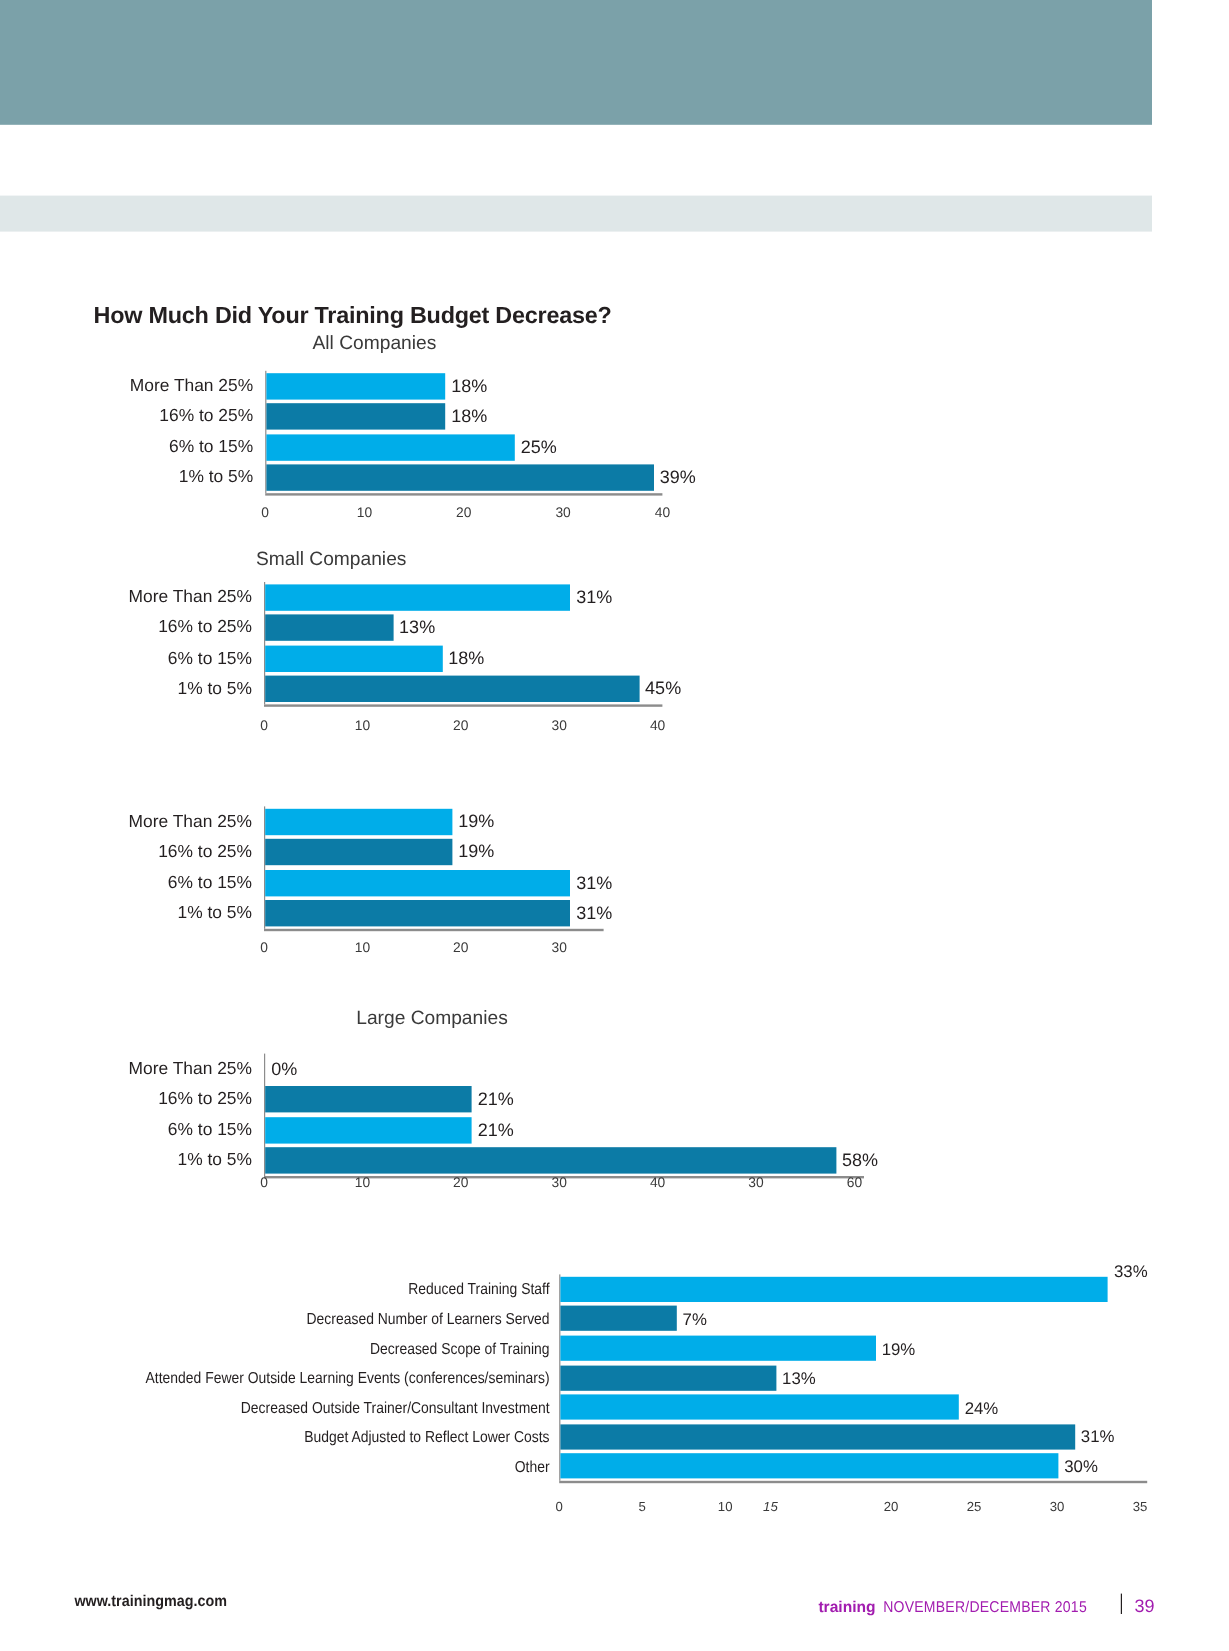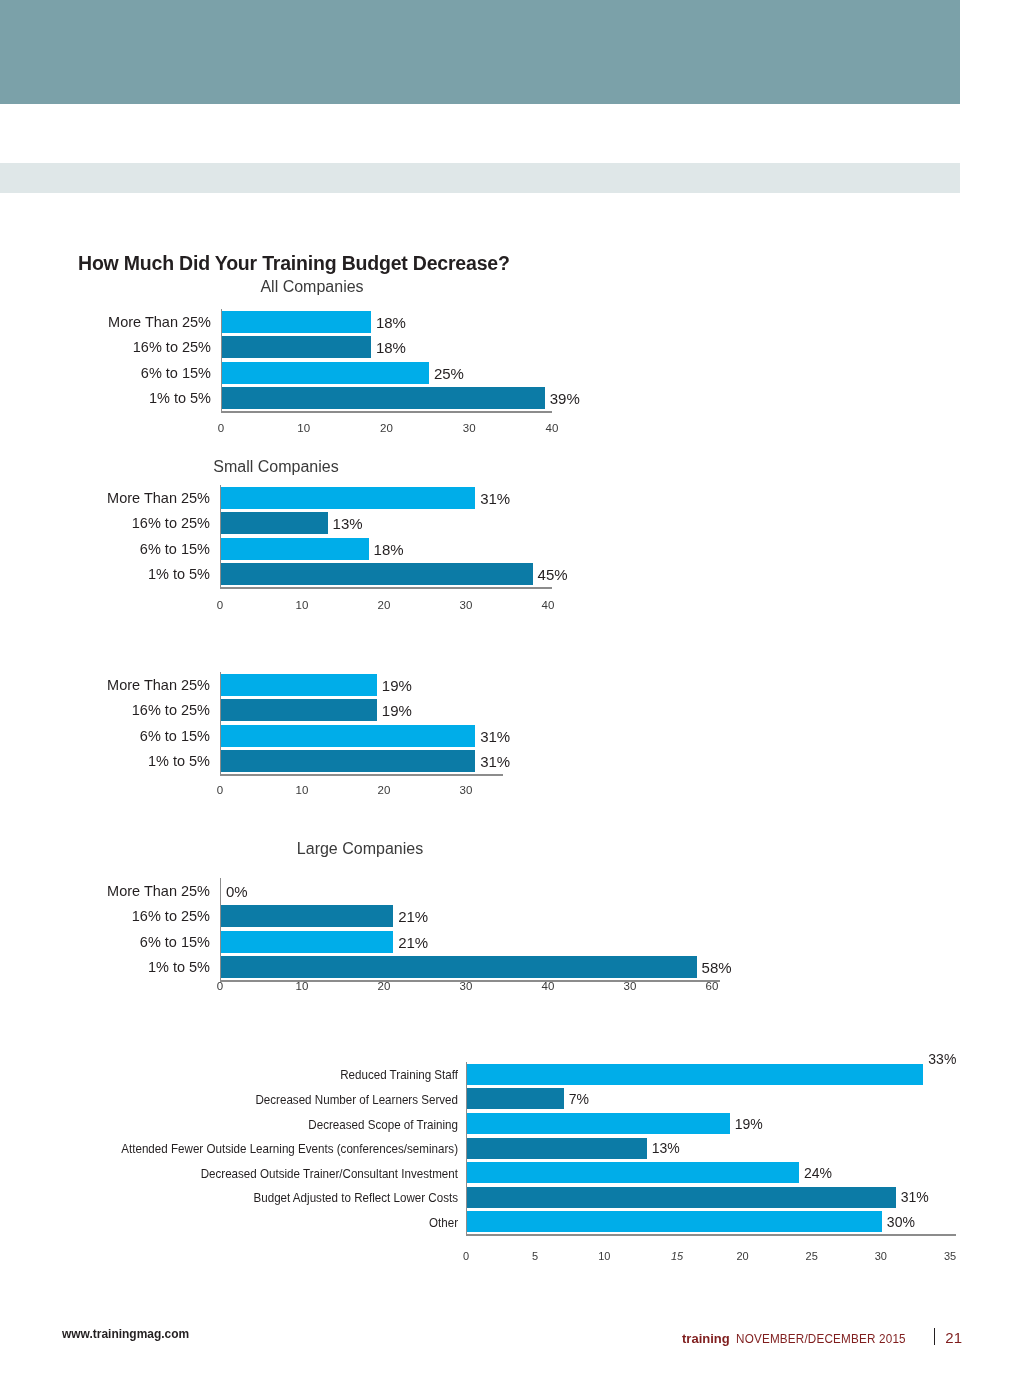--- a/index.html
+++ b/index.html
@@ -72,21 +72,21 @@
   
   .footer{position:absolute;left:0;top:1326px;width:1024px;height:30px;}
   .footer-left{
     position:absolute;left:62px;top:0;
     font-size:13px;font-weight:bold;color:#231f20;
     transform:scaleX(0.92);transform-origin:left center;
   }
   .footer-right{
     position:absolute;right:62px;top:0;
     display:flex;align-items:baseline;gap:6px;
-    font-size:13px;color:#7f1d1d;
+    font-size:13px;color:#a21caf;
   }
   .footer-brand{font-weight:bold;}
   .footer-date{letter-spacing:0.2px;transform:scaleX(0.9);transform-origin:left center;}
   .footer-rule{
     display:inline-block;width:1px;height:17px;background:#231f20;
     position:relative;top:2px;margin:0 4px;
   }
   .footer-page{font-size:15px;}
 </style>
 </head>
@@ -205,29 +205,29 @@
       <div class="why-val" style="left: 803.886px; top: 144.7px;">24%</div>
       <div class="why-cat" style="left: 60px; width: 398px; top: 169.3px;">Budget Adjusted to Reflect Lower Costs</div>
       <div class="bar dark" style="left: 467px; top: 158.8px; width: 428.686px; height: 21px;"></div>
       <div class="why-val" style="left: 900.686px; top: 169.3px;">31%</div>
       <div class="why-cat" style="left: 60px; width: 398px; top: 193.9px;">Other</div>
       <div class="bar light" style="left: 467px; top: 183.4px; width: 414.857px; height: 21px;"></div>
       <div class="why-val" style="left: 886.857px; top: 193.9px;">30%</div>
       <div class="why-tick" style="left: 466px; top: 222px;">0</div>
       <div class="why-tick" style="left: 535.143px; top: 222px;">5</div>
       <div class="why-tick" style="left: 604.286px; top: 222px;">10</div>
-      <div class="why-tick" style="left: 677px; top: 222px; font-style: italic;">15</div>
+      <div class="why-tick" style="left: 642px; top: 222px; font-style: italic;">15</div>
       <div class="why-tick" style="left: 742.571px; top: 222px;">20</div>
       <div class="why-tick" style="left: 811.714px; top: 222px;">25</div>
       <div class="why-tick" style="left: 880.857px; top: 222px;">30</div>
       <div class="why-tick" style="left: 950px; top: 222px;">35</div>
     </div>
   </div>
 
 <div class="footer">
   <div class="footer-left">www.trainingmag.com</div>
   <div class="footer-right">
     <span class="footer-brand">training</span>
     <span class="footer-date">NOVEMBER/DECEMBER 2015</span>
     <span class="footer-rule"></span>
-    <span class="footer-page">21</span>
+    <span class="footer-page">39</span>
   </div>
 </div>
 
 </body></html>

